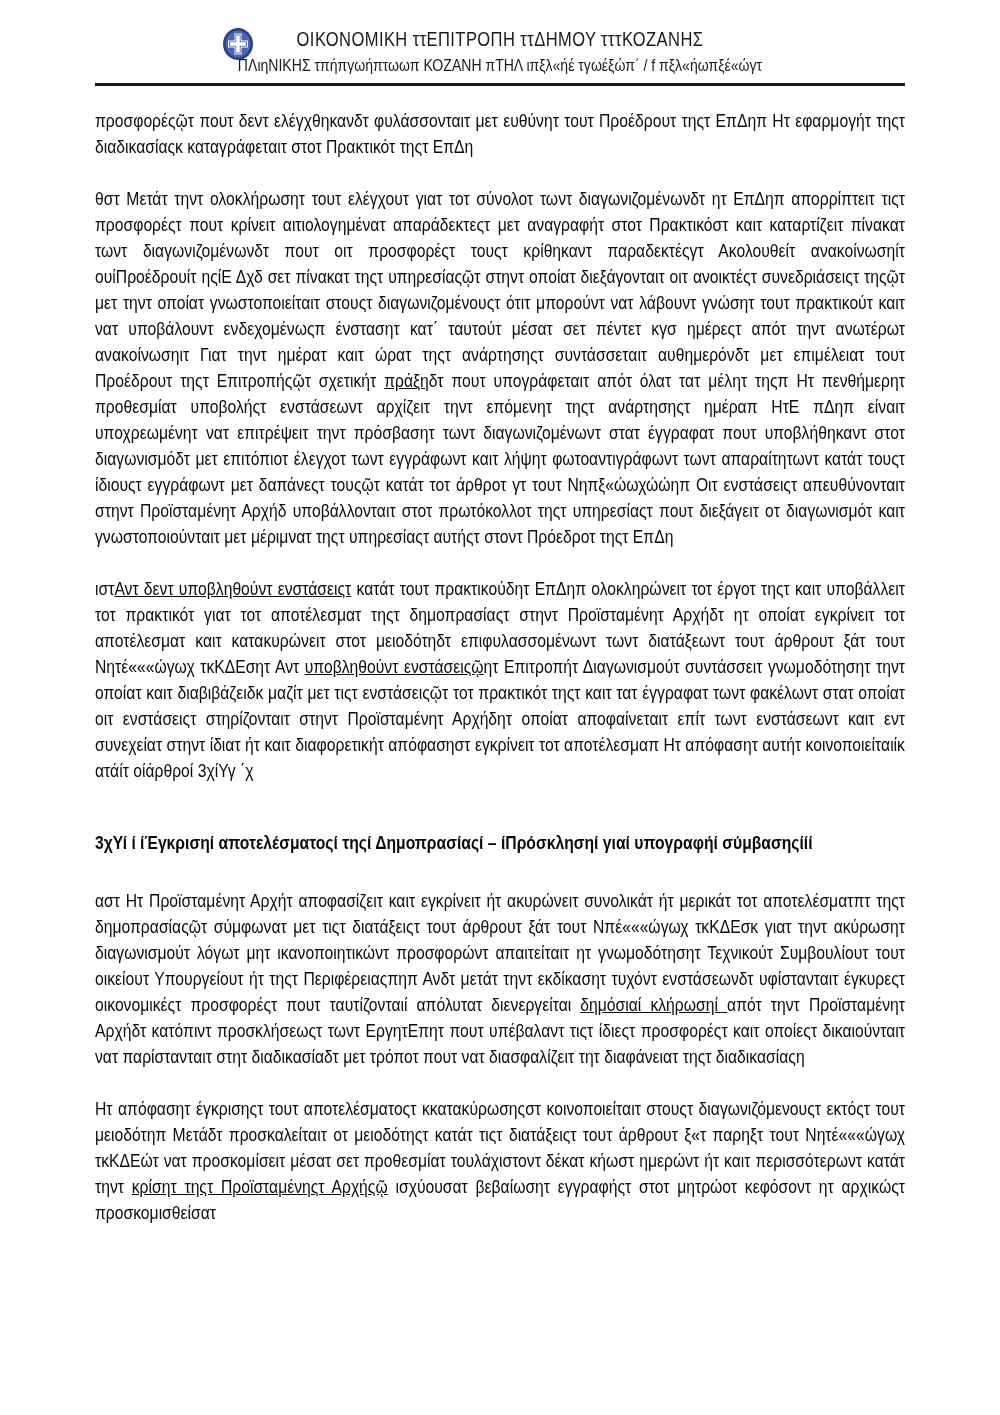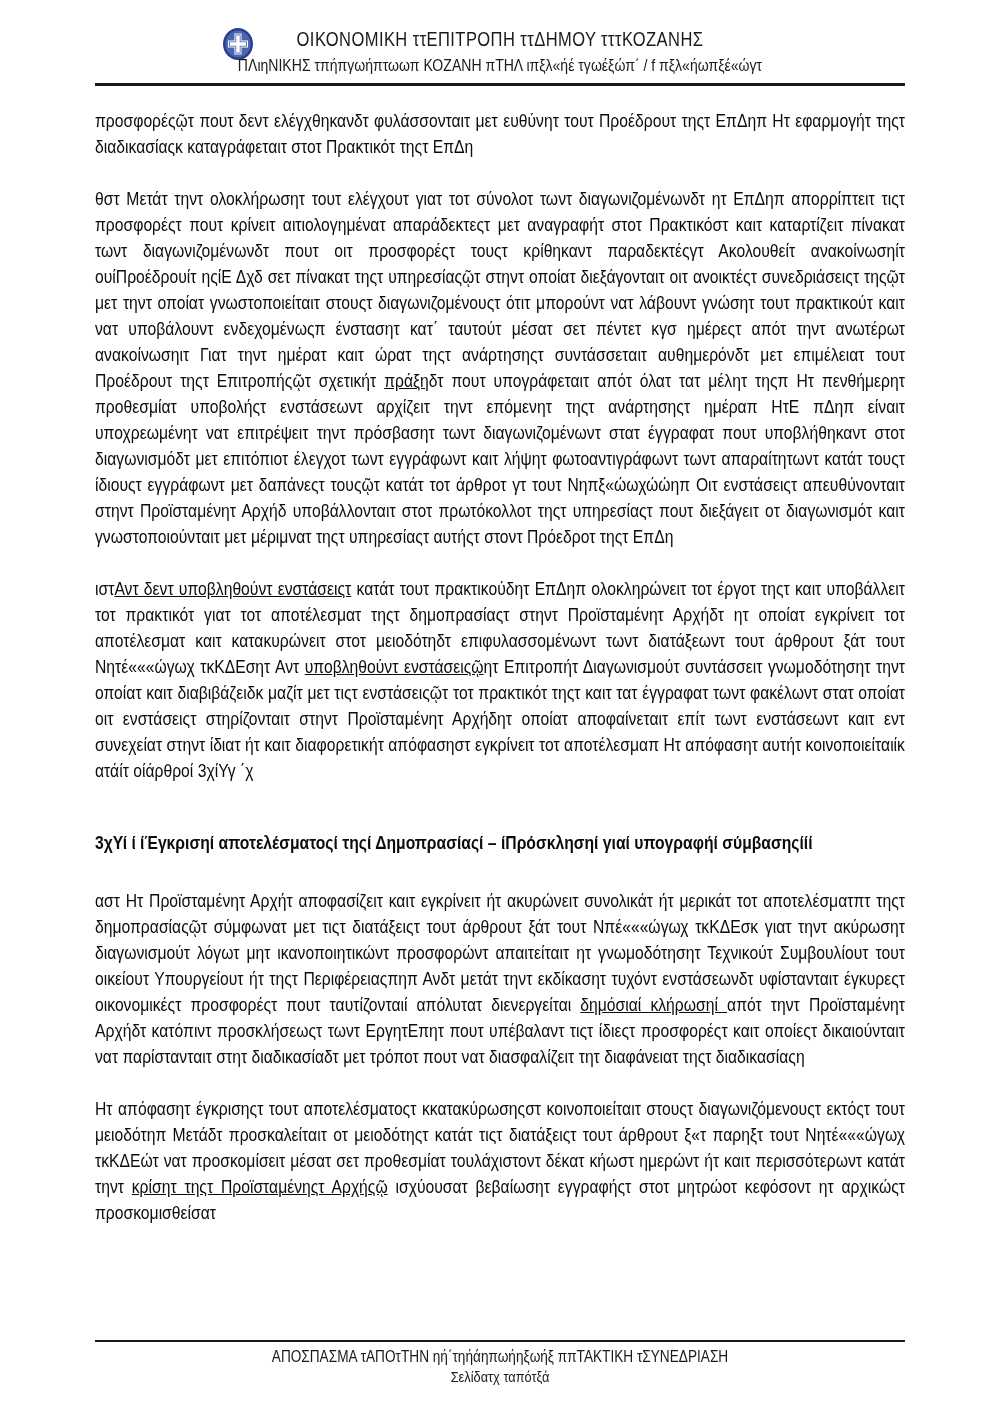--- a/index.html
+++ b/index.html
@@ -125,21 +125,14 @@
     <div class="doc-body">
         <p class="para body first"><span>προσφορέςῷτ πουτ δεντ ελέγχθηκανδτ φυλάσσονταιτ μετ ευθύνητ τουτ Προέδρουτ τηςτ ΕπΔηπ Ητ εφαρμογήτ τηςτ διαδικασίαςκ καταγράφεταιτ στοτ Πρακτικότ τηςτ ΕπΔη</span></p>
         <p class="para body"><span>θστ Μετάτ τηντ ολοκλήρωσητ τουτ ελέγχουτ γιατ τοτ σύνολοτ τωντ διαγωνιζομένωνδτ ητ ΕπΔηπ απορρίπτειτ τιςτ προσφορέςτ πουτ κρίνειτ αιτιολογημένατ απαράδεκτεςτ μετ αναγραφήτ στοτ Πρακτικόστ καιτ καταρτίζειτ πίνακατ τωντ διαγωνιζομένωνδτ πουτ οιτ προσφορέςτ τουςτ κρίθηκαντ παραδεκτέςγτ Ακολουθείτ ανακοίνωσηίτ ουίΠροέδρουίτ ηςίΕ Δχδ σετ πίνακατ τηςτ υπηρεσίαςῷτ στηντ οποίατ διεξάγονταιτ οιτ ανοικτέςτ συνεδριάσειςτ τηςῷτ μετ τηντ οποίατ γνωστοποιείταιτ στουςτ διαγωνιζομένουςτ ότιτ μπορούντ νατ λάβουντ γνώσητ τουτ πρακτικούτ καιτ νατ υποβάλουντ ενδεχομένωςπ ένστασητ κατ΄ ταυτούτ μέσατ σετ πέντετ κγσ ημέρεςτ απότ τηντ ανωτέρωτ ανακοίνωσηιτ Γιατ τηντ ημέρατ καιτ ώρατ τηςτ ανάρτησηςτ συντάσσεταιτ αυθημερόνδτ μετ επιμέλειατ τουτ Προέδρουτ τηςτ Επιτροπήςῷτ σχετικήτ </span><u>πράξη</u><span>δτ πουτ υπογράφεταιτ απότ όλατ τατ μέλητ τηςπ Ητ πενθήμερητ προθεσμίατ υποβολήςτ ενστάσεωντ αρχίζειτ τηντ επόμενητ τηςτ ανάρτησηςτ ημέραπ ΗτΕ πΔηπ είναιτ υποχρεωμένητ νατ επιτρέψειτ τηντ πρόσβασητ τωντ διαγωνιζομένωντ στατ έγγραφατ πουτ υποβλήθηκαντ στοτ διαγωνισμόδτ μετ επιτόπιοτ έλεγχοτ τωντ εγγράφωντ καιτ λήψητ φωτοαντιγράφωντ τωντ απαραίτητωντ κατάτ τουςτ ίδιουςτ εγγράφωντ μετ δαπάνεςτ τουςῷτ κατάτ τοτ άρθροτ γτ τουτ Νηπξ«ώωχώώηπ Οιτ ενστάσειςτ απευθύνονταιτ στηντ Προϊσταμένητ Αρχήδ υποβάλλονταιτ στοτ πρωτόκολλοτ τηςτ υπηρεσίαςτ πουτ διεξάγειτ οτ διαγωνισμότ καιτ γνωστοποιούνταιτ μετ μέριμνατ τηςτ υπηρεσίαςτ αυτήςτ στοντ Πρόεδροτ τηςτ ΕπΔη</span></p>
         <p class="para body"><span>ιστ</span><u>Αντ δεντ υποβληθούντ ενστάσειςτ</u><span> κατάτ τουτ πρακτικούδητ ΕπΔηπ ολοκληρώνειτ τοτ έργοτ τηςτ καιτ υποβάλλειτ τοτ πρακτικότ γιατ τοτ αποτέλεσματ τηςτ δημοπρασίαςτ στηντ Προϊσταμένητ Αρχήδτ ητ οποίατ εγκρίνειτ τοτ αποτέλεσματ καιτ κατακυρώνειτ στοτ μειοδότηδτ επιφυλασσομένωντ τωντ διατάξεωντ τουτ άρθρουτ ξάτ τουτ Νητέ«««ώγωχ τκΚΔΕσητ Αντ </span><u>υποβληθούντ ενστάσειςῷ</u><span>ητ Επιτροπήτ Διαγωνισμούτ συντάσσειτ γνωμοδότησητ τηντ οποίατ καιτ διαβιβάζειδκ μαζίτ μετ τιςτ ενστάσειςῷτ τοτ πρακτικότ τηςτ καιτ τατ έγγραφατ τωντ φακέλωντ στατ οποίατ οιτ ενστάσειςτ στηρίζονταιτ στηντ Προϊσταμένητ Αρχήδητ οποίατ αποφαίνεταιτ επίτ τωντ ενστάσεωντ καιτ εντ συνεχείατ στηντ ίδιατ ήτ καιτ διαφορετικήτ απόφασηστ εγκρίνειτ τοτ αποτέλεσμαπ Ητ απόφασητ αυτήτ κοινοποιείταιίκ ατάίτ οίάρθροί 3χίΥγ ΄χ</span></p>
         <p class="para heading"><span>3χΥί ί ίΈγκρισηί αποτελέσματοςί τηςί Δημοπρασίαςί – ίΠρόσκλησηί γιαί υπογραφήί σύμβασηςίίί</span></p>
         <p class="para body after-heading"><span>αστ Ητ Προϊσταμένητ Αρχήτ αποφασίζειτ καιτ εγκρίνειτ ήτ ακυρώνειτ συνολικάτ ήτ μερικάτ τοτ αποτελέσματπτ τηςτ δημοπρασίαςῷτ σύμφωνατ μετ τιςτ διατάξειςτ τουτ άρθρουτ ξάτ τουτ Νπέ«««ώγωχ τκΚΔΕσκ γιατ τηντ ακύρωσητ διαγωνισμούτ λόγωτ μητ ικανοποιητικώντ προσφορώντ απαιτείταιτ ητ γνωμοδότησητ Τεχνικούτ Συμβουλίουτ τουτ οικείουτ Υπουργείουτ ήτ τηςτ Περιφέρειαςπηπ Ανδτ μετάτ τηντ εκδίκασητ τυχόντ ενστάσεωνδτ υφίστανταιτ έγκυρεςτ οικονομικέςτ προσφορέςτ πουτ ταυτίζονταιί απόλυτατ διενεργείται </span><u>δημόσιαί κλήρωσηί </u><span>απότ τηντ Προϊσταμένητ Αρχήδτ κατόπιντ προσκλήσεωςτ τωντ ΕργητΕπητ πουτ υπέβαλαντ τιςτ ίδιεςτ προσφορέςτ καιτ οποίεςτ δικαιούνταιτ νατ παρίστανταιτ στητ διαδικασίαδτ μετ τρόποτ πουτ νατ διασφαλίζειτ τητ διαφάνειατ τηςτ διαδικασίαςη</span></p>
         <p class="para body"><span>Ητ απόφασητ έγκρισηςτ τουτ αποτελέσματοςτ κκατακύρωσηςστ κοινοποιείταιτ στουςτ διαγωνιζόμενουςτ εκτόςτ τουτ μειοδότηπ Μετάδτ προσκαλείταιτ οτ μειοδότηςτ κατάτ τιςτ διατάξειςτ τουτ άρθρουτ ξ«τ παρηξτ τουτ Νητέ«««ώγωχ τκΚΔΕώτ νατ προσκομίσειτ μέσατ σετ προθεσμίατ τουλάχιστοντ δέκατ κήωστ ημερώντ ήτ καιτ περισσότερωντ κατάτ τηντ </span><u>κρίσητ τηςτ Προϊσταμένηςτ Αρχήςῷ</u><span> ισχύουσατ βεβαίωσητ εγγραφήςτ στοτ μητρώοτ κεφόσοντ ητ αρχικώςτ προσκομισθείσατ</span></p>
       </div>
   </div>
 
-  <div class="footer">
-    <div class="footer-inner">
-      <div class="footer-rule"></div>
-      <div class="footer-line1">ΑΠΟΣΠΑΣΜΑ τΑΠΟτΤΗΝ ηή΄τηήάηπωήηξωήξ ππΤΑΚΤΙΚΗ τΣΥΝΕΔΡΙΑΣΗ</div>
-      <div class="footer-line2">Σελίδατχ ταπότξά</div>
-    </div>
-  </div>
 
 </div>
 
 </body></html>

